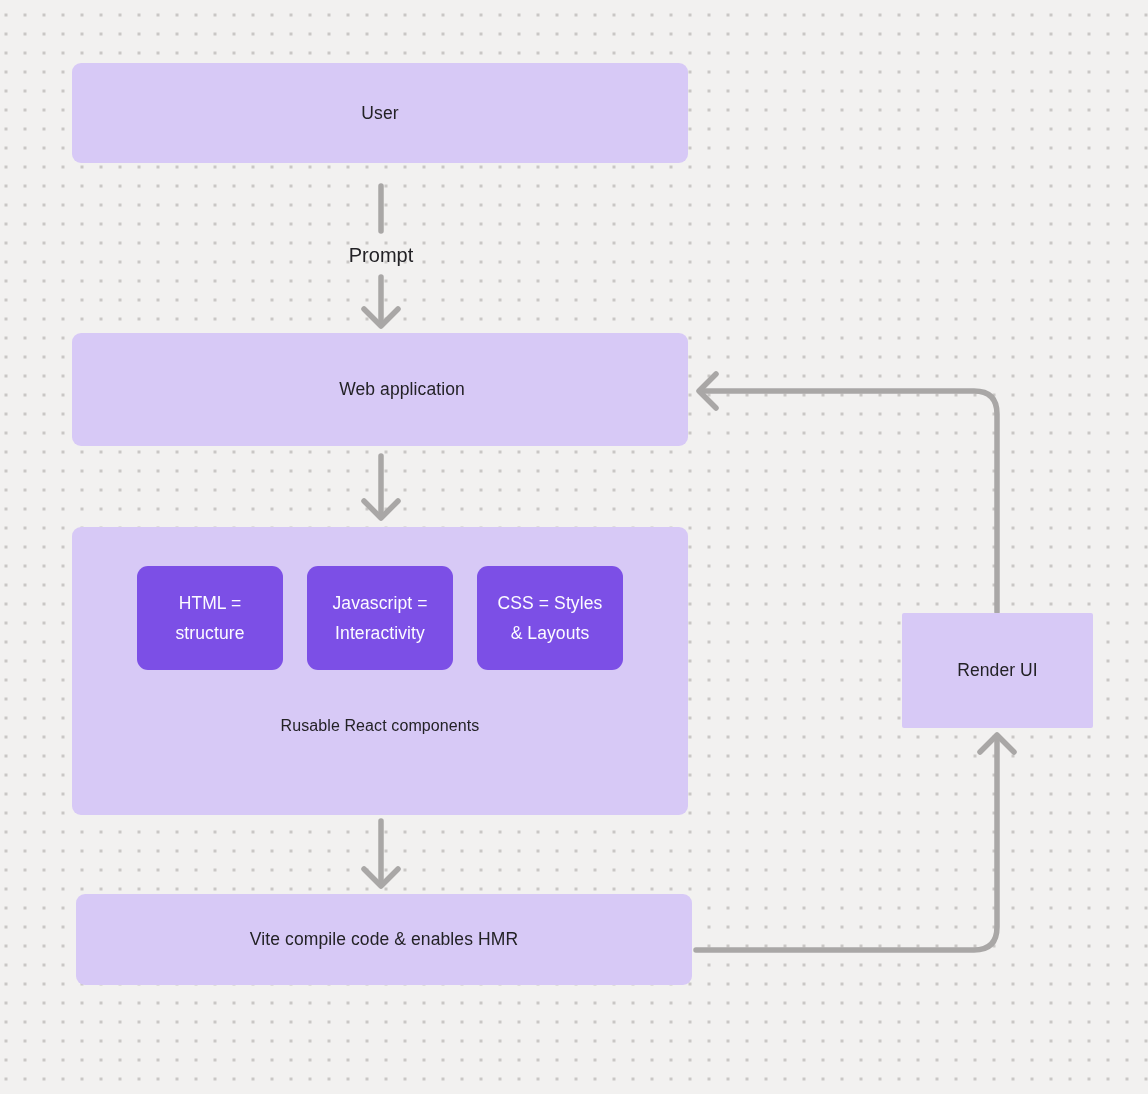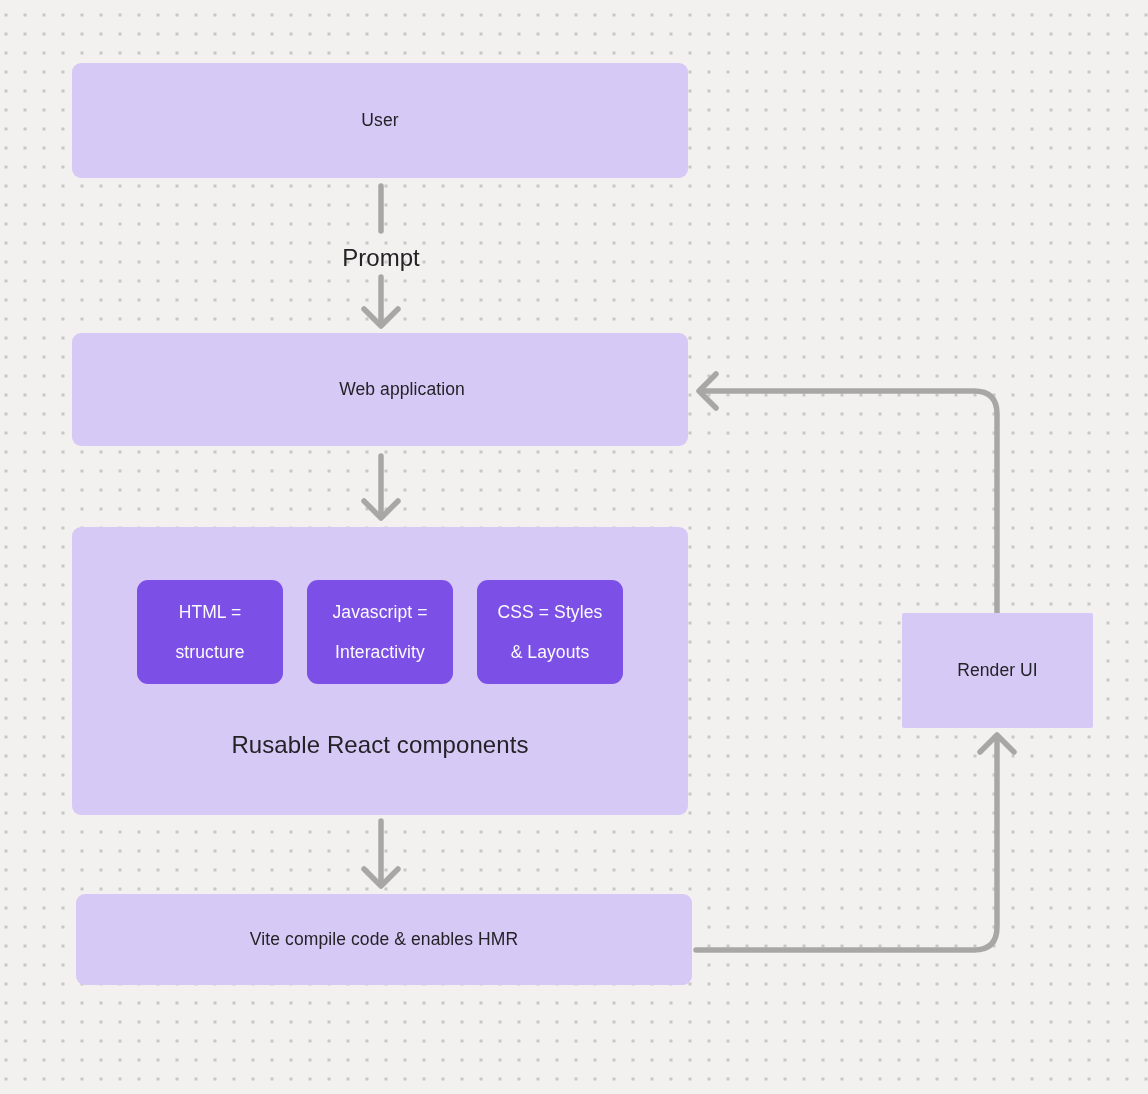--- a/index.html
+++ b/index.html
@@ -40,21 +40,21 @@
     justify-content: center;
     text-align: center;
     box-sizing: border-box;
     border-radius: 9px;
     background: #d7c9f6;
     color: #232226;
     font-size: 17.5px;
     font-weight: 500;
     letter-spacing: 0.1px;
   }
-  .node-user        { left: 72px;  top: 63px;  width: 616px; height: 115px; }
+  .node-user        { left: 72px;  top: 63px;  width: 616px; height: 100px; }
   .node-webapp      { left: 72px;  top: 333px; width: 616px; height: 113px; padding-left: 44px; }
   .node-group       { left: 72px;  top: 527px; width: 616px; height: 288px;
                       flex-direction: column; justify-content: flex-start; }
   .node-vite        { left: 76px;  top: 894px; width: 616px; height: 91px; }
   .node-renderui    { left: 902px; top: 613px; width: 191px; height: 115px; border-radius: 2px; }
 
   .chip-row {
     display: flex;
     gap: 24px;
     margin-top: 39px;
@@ -64,38 +64,37 @@
     height: 104px;
     border-radius: 11px;
     background: #7c4fe6;
     color: #fcfbff;
     display: flex;
     align-items: center;
     justify-content: center;
     text-align: center;
     font-size: 17.5px;
     font-weight: 500;
-    line-height: 40px;
+    line-height: 30px;
     white-space: pre-line;
-    margin-top: 14px;
   }
   .group-caption {
     margin-top: 47px;
-    font-size: 24px;
+    font-size: 16px;
     font-weight: 500;
     color: #232226;
   }
   .edge-label {
     position: absolute;
     z-index: 2;
     left: 306px;
     top: 244px;
     width: 150px;
     text-align: center;
-    font-size: 24px;
+    font-size: 20px;
     font-weight: 500;
     color: #232226;
   }
 </style>
 </head>
 <body>
 
 <div class="canvas">
 
   <svg class="connectors" viewBox="0 0 1148 1094" aria-hidden="true">

